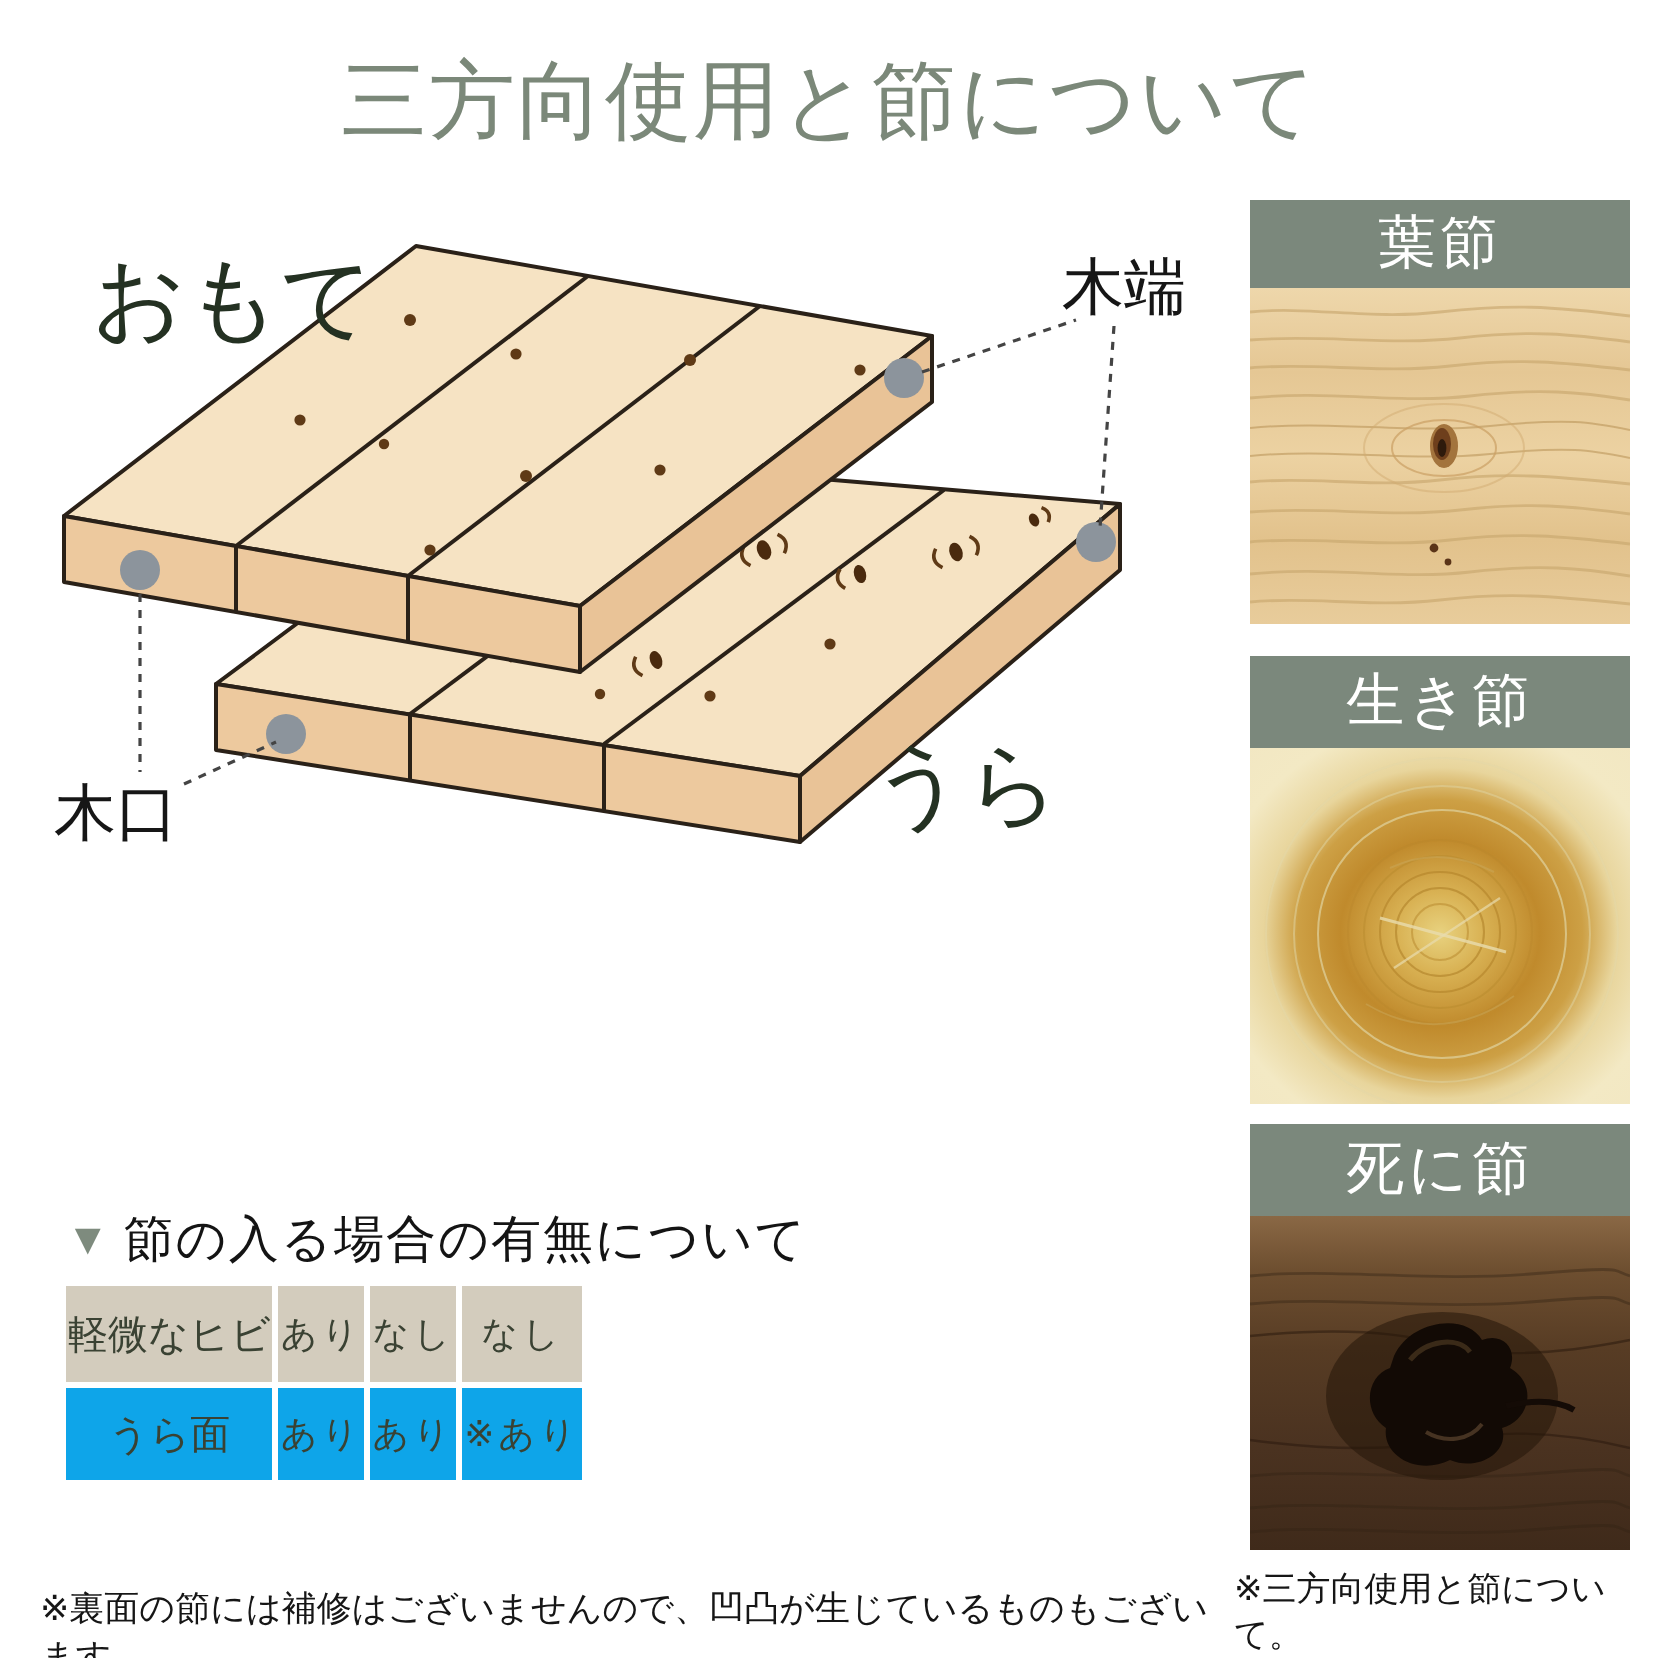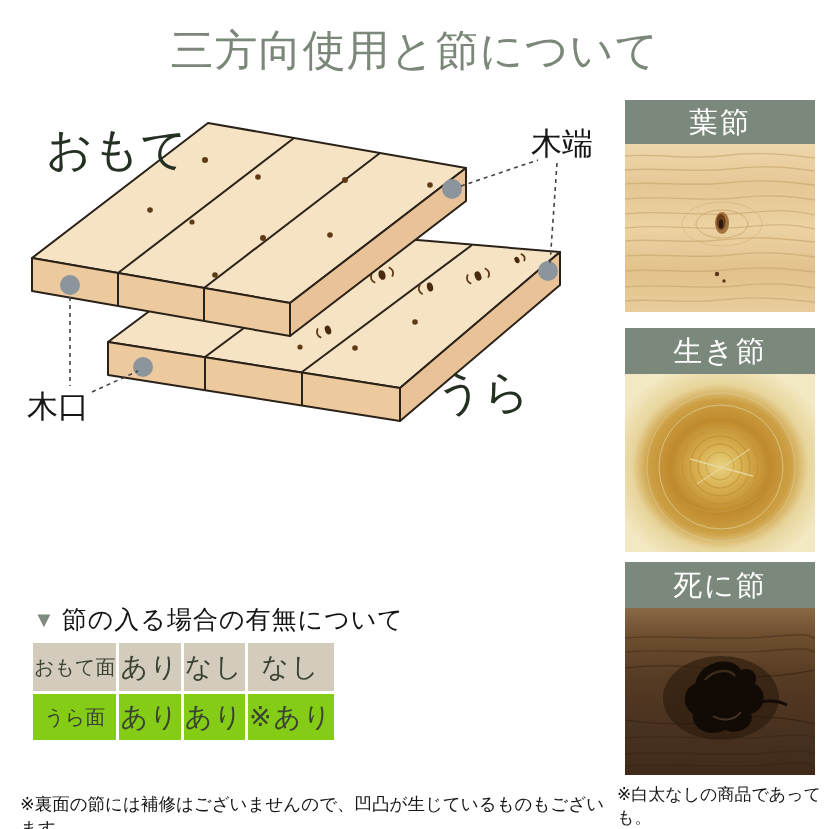--- a/index.html
+++ b/index.html
@@ -17,23 +17,23 @@
   .section-heading{position:absolute;left:33px;top:603px;font-size:25px;color:#141414;letter-spacing:1px;}
   .section-heading .tri{color:#7e8b7e;font-size:22px;margin-right:6px;vertical-align:1px;}
 
   table.knot-table{position:absolute;left:30px;top:640px;border-collapse:separate;border-spacing:3px;
     background:#fff;table-layout:fixed;}
   .knot-table th{background:#72806f;color:#fff;font-size:23px;font-weight:500;height:44px;
     text-align:center;letter-spacing:1px;}
   .knot-table td{text-align:center;color:#3a4233;}
   .knot-table .c0{width:80px;} .knot-table .c1{width:130px;} .knot-table .c2{width:132px;} .knot-table .c3{width:128px;}
   .knot-table tr.r1 td{background:#d3ccbd;height:46px;}
-  .knot-table tr.r2 td{background:#84cc16;height:44px;}
+  .knot-table tr.r2 td{background:#0ea5e9;height:44px;}
   .knot-table td.rowlabel{font-size:20px;}
-  .knot-table td.val{font-size:27px;letter-spacing:2px;}
+  .knot-table td.val{font-size:18px;letter-spacing:2px;}
 
   .table-footnote{position:absolute;left:20px;top:792px;width:600px;font-size:17.5px;color:#161616;}
 
   .panel{position:absolute;left:625px;width:190px;}
   .panel-header{height:44px;background:#7b887c;color:#fff;text-align:center;
     font-size:29px;line-height:44px;letter-spacing:2px;}
   .panel-img{display:block;}
   .panel1{top:100px;} .panel2{top:328px;} .panel3{top:562px;}
   .panels-caption{position:absolute;left:617px;top:783px;font-size:17px;color:#161616;}
 </style>
@@ -134,21 +134,21 @@
   </svg>
 
 
   <div class="section-heading">
     <span class="tri">▼</span><span>節の入る場合の有無について</span>
   </div>
 
   <table class="knot-table">
     <tbody>
     <tr class="r1">
-      <td class="rowlabel">おもて面</td>
+      <td class="rowlabel">軽微なヒビ</td>
       <td class="val">あり</td>
       <td class="val">なし</td>
       <td class="val">なし</td>
     </tr>
     <tr class="r2">
       <td class="rowlabel">うら面</td>
       <td class="val">あり</td>
       <td class="val">あり</td>
       <td class="val">※あり</td>
     </tr>
@@ -257,15 +257,15 @@
       <g>
         <path d="M72,70 C80,52 108,48 116,62 C126,58 134,66 130,76 C144,84 140,102 126,106
                  C130,118 114,128 100,122 C84,130 66,120 68,106 C56,98 58,80 70,76 Z" fill="#120a05"></path>
         <path d="M128,95 Q150,90 162,97" stroke="#140b06" stroke-width="3" fill="none"></path>
         <path d="M80,72 C88,62 104,60 110,68" stroke="#3a2a18" stroke-width="2.5" fill="none"></path>
         <path d="M88,108 C98,114 110,112 116,104" stroke="#463322" stroke-width="2" fill="none"></path>
       </g>
     </svg>
   </div>
 
-  <div class="panels-caption">※白太なしの商品であっても。</div>
+  <div class="panels-caption">※三方向使用と節について。</div>
 
 </div>
 
 </body></html>

